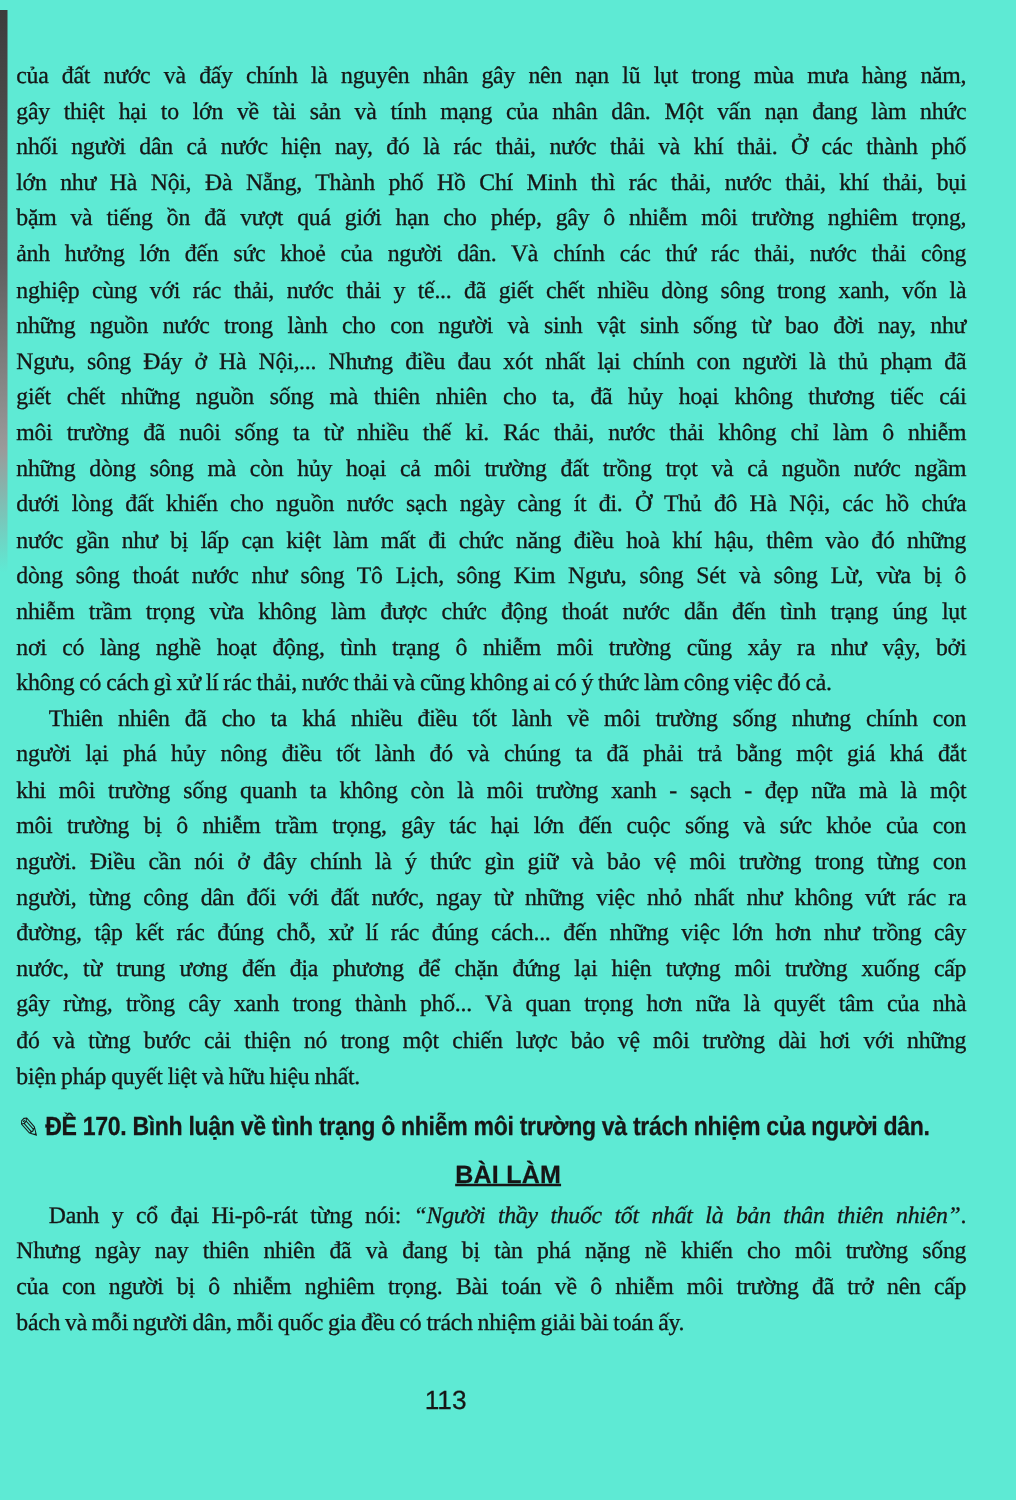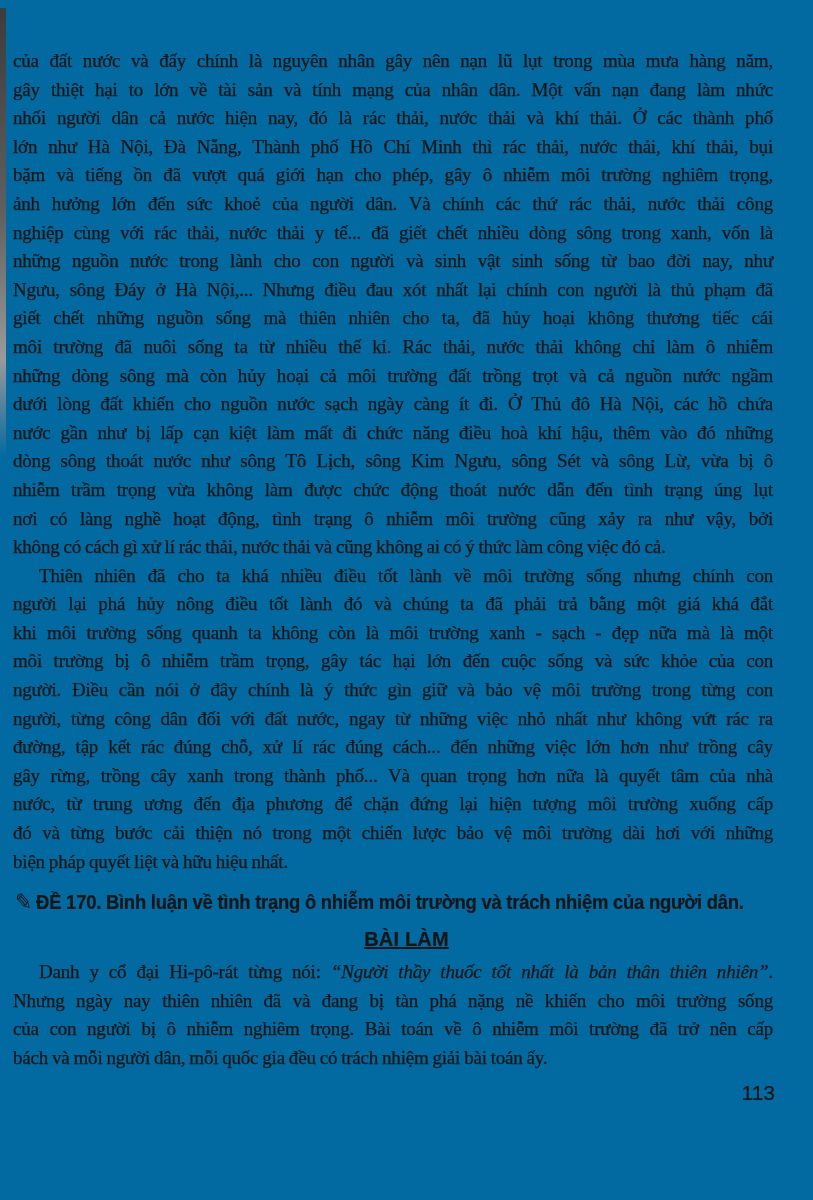--- a/index.html
+++ b/index.html
@@ -1,20 +1,20 @@
 <!DOCTYPE html>
 <html lang="vi"><head>
 <meta charset="utf-8">
 <style>
   html,body{margin:0;padding:0;background:#e8e8e8;}
   .page{
     position:relative;
     width:813px;height:1200px;
     margin:0 auto;
-    background:#0369a1;
+    background:#5eead4;
     overflow:hidden;
     color:#161616;
     font-family:"Liberation Serif","DejaVu Serif",serif;
   }
   .edge-shadow{
     position:absolute;left:0;top:8px;width:6px;height:450px;
     background:linear-gradient(180deg,#3c3c3c 0%,#5f5f5f 45%,#9a9a9a 78%,rgba(160,160,160,0) 100%);
   }
   .content{padding:47px 40px 0 13px;}
   .line{
@@ -38,21 +38,21 @@
   .subheading{
     margin-top:12px;text-align:center;
     font-family:"Liberation Sans","DejaVu Sans",sans-serif;
     font-weight:bold;font-size:20px;letter-spacing:0.2px;
     line-height:26px;
     text-decoration:underline;
     -webkit-text-stroke:0.2px #161616;
   }
   .body-bottom{margin-top:6px;padding:0 40px 0 13px;}
   .page-number{
-    margin-top:8px;padding-right:38px;text-align:right;
+    margin-top:36px;padding-right:100px;text-align:center;
     font-family:"Liberation Sans","DejaVu Sans",sans-serif;
     font-size:21px;line-height:24px;
     -webkit-text-stroke:0.2px #161616;
   }
 </style>
 </head>
 <body>
 
 <div class="page">
   <div class="edge-shadow"></div>
@@ -79,22 +79,22 @@
         <div class="line last">không có cách gì xử lí rác thải, nước thải và cũng không ai có ý thức làm công việc đó cả.</div>
       </div>
       <div>
         <div class="line indent">Thiên nhiên đã cho ta khá nhiều điều tốt lành về môi trường sống nhưng chính con</div>
         <div class="line">người lại phá hủy nông điều tốt lành đó và chúng ta đã phải trả bằng một giá khá đắt</div>
         <div class="line">khi môi trường sống quanh ta không còn là môi trường xanh - sạch - đẹp nữa mà là một</div>
         <div class="line">môi trường bị ô nhiễm trầm trọng, gây tác hại lớn đến cuộc sống và sức khỏe của con</div>
         <div class="line">người. Điều cần nói ở đây chính là ý thức gìn giữ và bảo vệ môi trường trong từng con</div>
         <div class="line">người, từng công dân đối với đất nước, ngay từ những việc nhỏ nhất như không vứt rác ra</div>
         <div class="line">đường, tập kết rác đúng chỗ, xử lí rác đúng cách... đến những việc lớn hơn như trồng cây</div>
+        <div class="line">nước, từ trung ương đến địa phương để chặn đứng lại hiện tượng môi trường xuống cấp</div>
         <div class="line">gây rừng, trồng cây xanh trong thành phố... Và quan trọng hơn nữa là quyết tâm của nhà</div>
-        <div class="line">nước, từ trung ương đến địa phương để chặn đứng lại hiện tượng môi trường xuống cấp</div>
         <div class="line">đó và từng bước cải thiện nó trong một chiến lược bảo vệ môi trường dài hơi với những</div>
         <div class="line last">biện pháp quyết liệt và hữu hiệu nhất.</div>
       </div>
     </div>
 
   <div class="heading">
     <span class="heading-inner">
       <span class="pencil">✎</span>
       <span>ĐỀ 170. Bình luận về tình trạng ô nhiễm môi trường và trách nhiệm của người dân.</span>
     </span>

